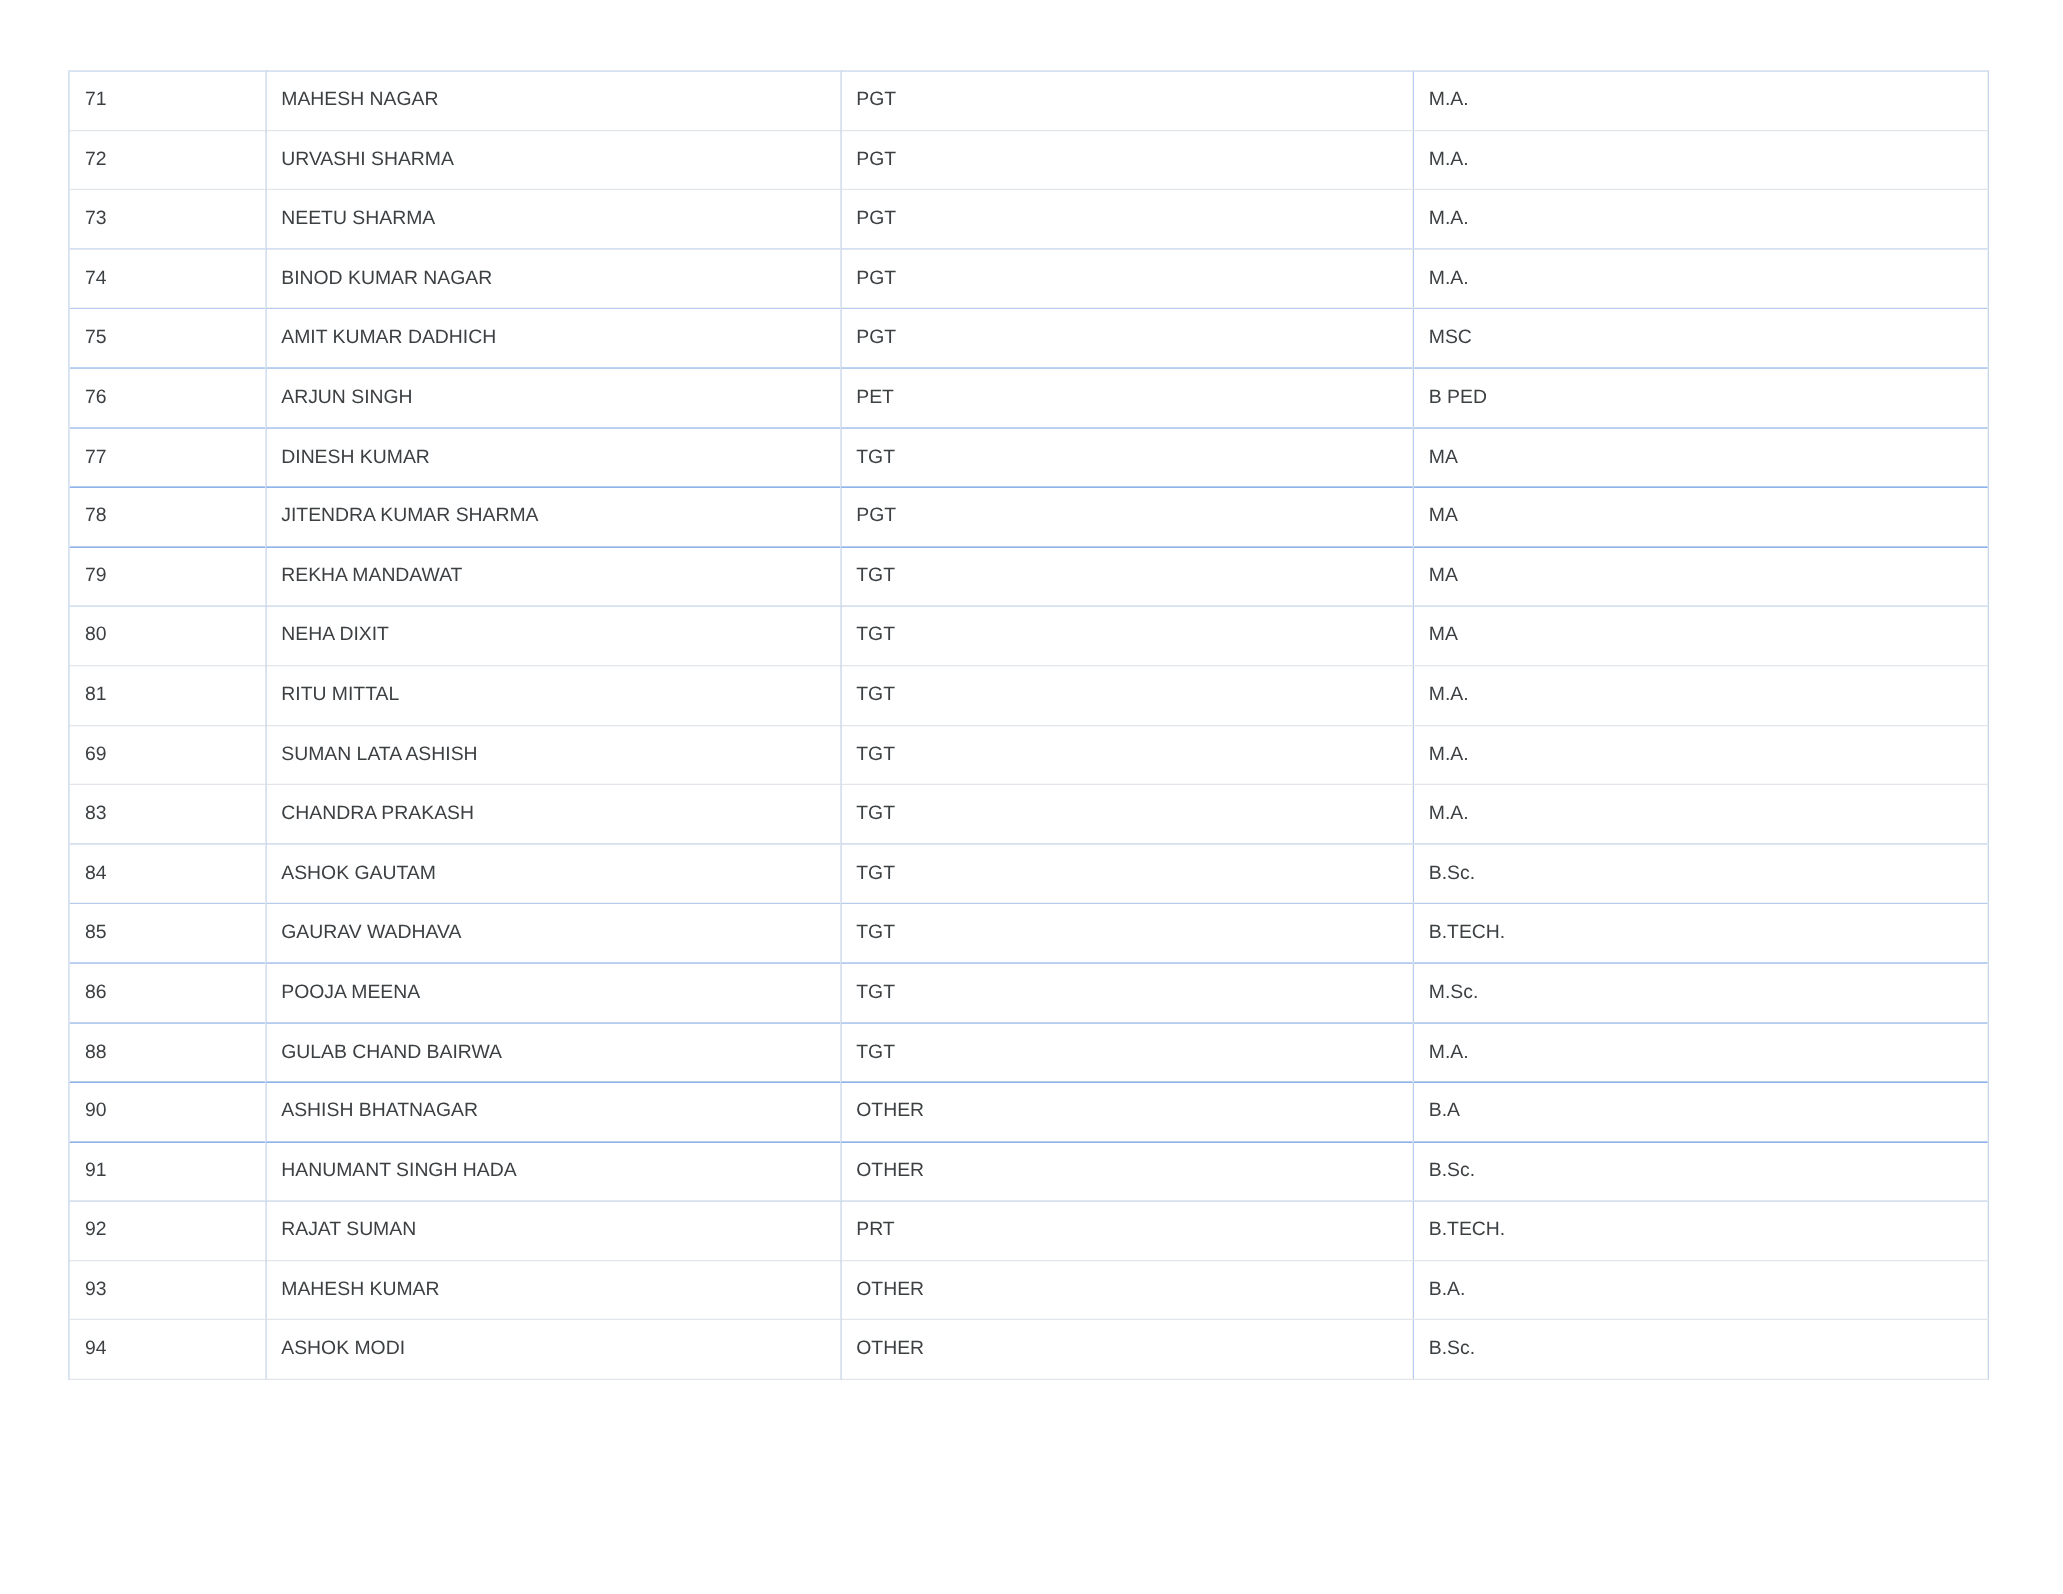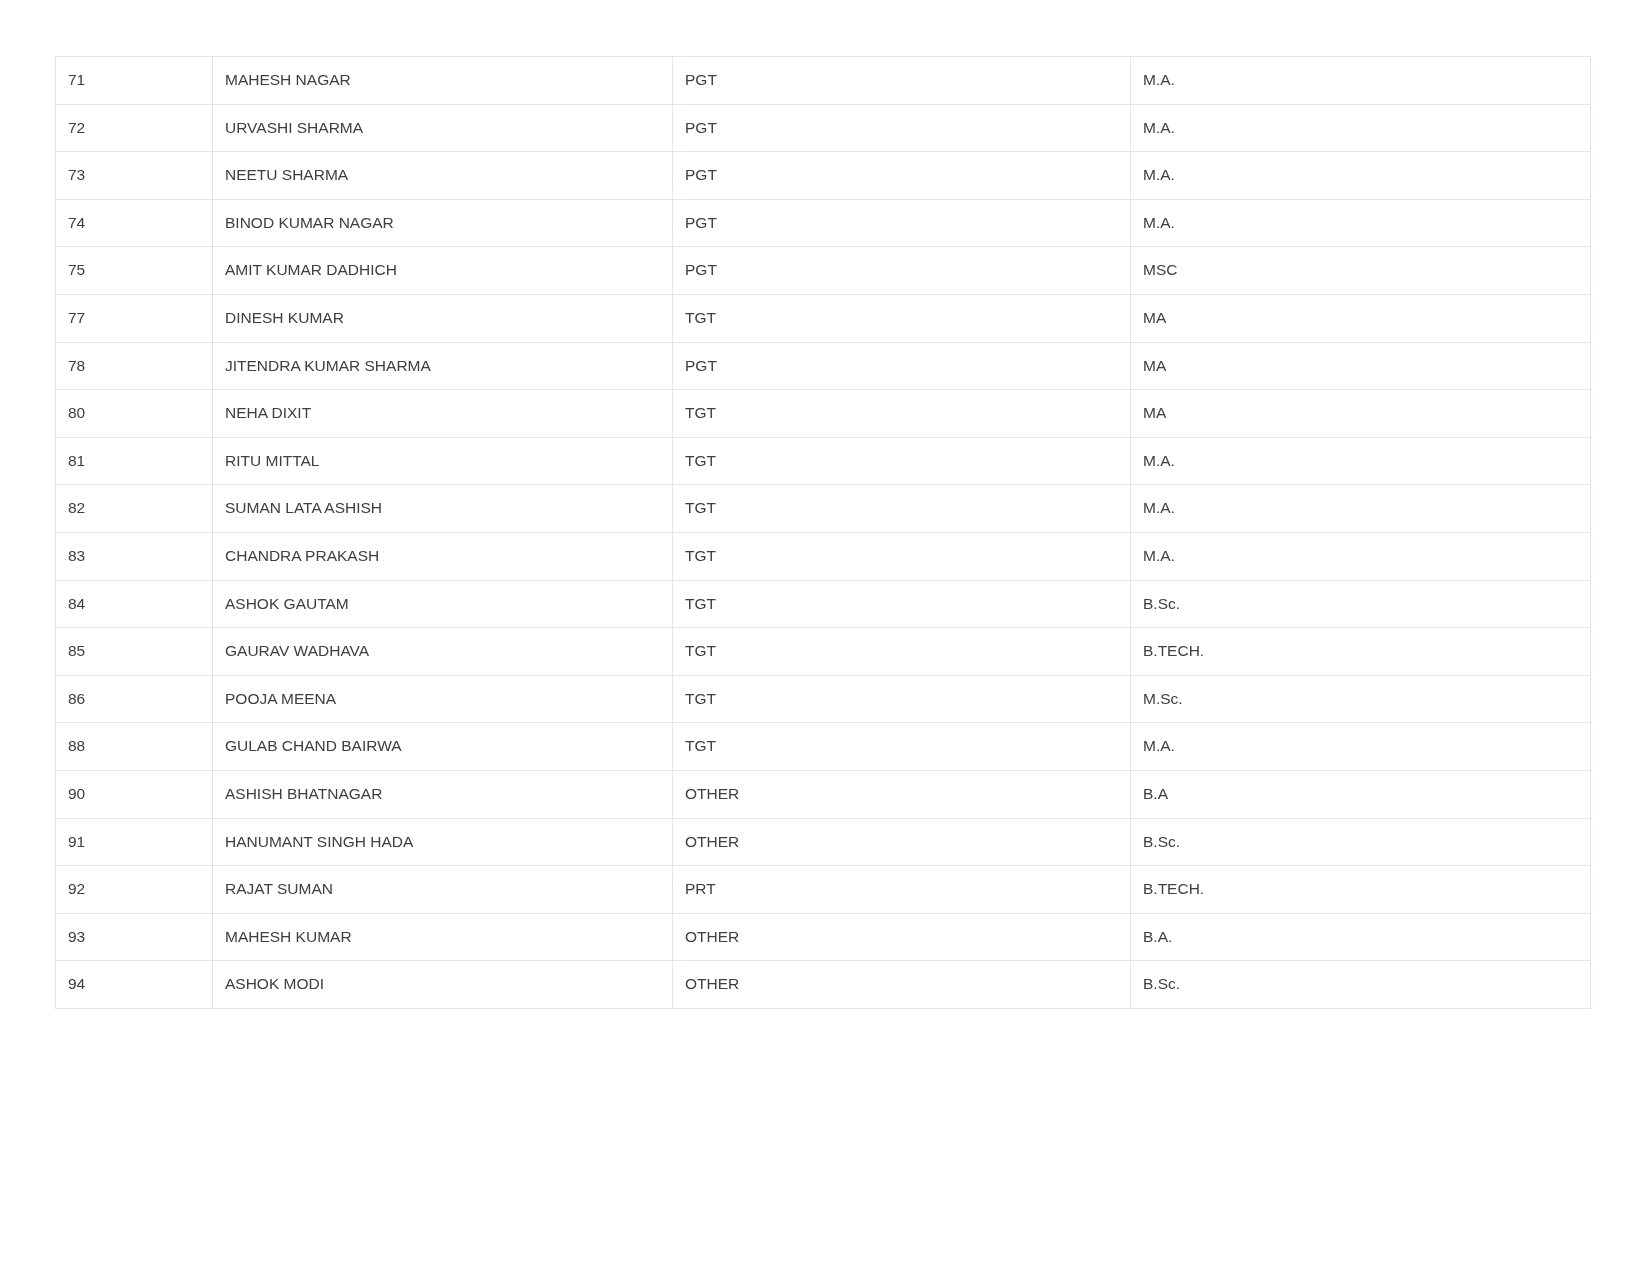--- a/index.html
+++ b/index.html
@@ -71,45 +71,57 @@
         <td>PGT</td>
         <td>M.A.</td>
       </tr>
       <tr>
         <td>75</td>
         <td>AMIT KUMAR DADHICH</td>
         <td>PGT</td>
         <td>MSC</td>
       </tr>
       <tr>
+        <td>76</td>
+        <td>ARJUN SINGH</td>
+        <td>PET</td>
+        <td>B PED</td>
+      </tr>
+      <tr>
         <td>77</td>
         <td>DINESH KUMAR</td>
         <td>TGT</td>
         <td>MA</td>
       </tr>
       <tr>
         <td>78</td>
         <td>JITENDRA KUMAR SHARMA</td>
         <td>PGT</td>
+        <td>MA</td>
+      </tr>
+      <tr>
+        <td>79</td>
+        <td>REKHA MANDAWAT</td>
+        <td>TGT</td>
         <td>MA</td>
       </tr>
       <tr>
         <td>80</td>
         <td>NEHA DIXIT</td>
         <td>TGT</td>
         <td>MA</td>
       </tr>
       <tr>
         <td>81</td>
         <td>RITU MITTAL</td>
         <td>TGT</td>
         <td>M.A.</td>
       </tr>
       <tr>
-        <td>82</td>
+        <td>69</td>
         <td>SUMAN LATA ASHISH</td>
         <td>TGT</td>
         <td>M.A.</td>
       </tr>
       <tr>
         <td>83</td>
         <td>CHANDRA PRAKASH</td>
         <td>TGT</td>
         <td>M.A.</td>
       </tr>

